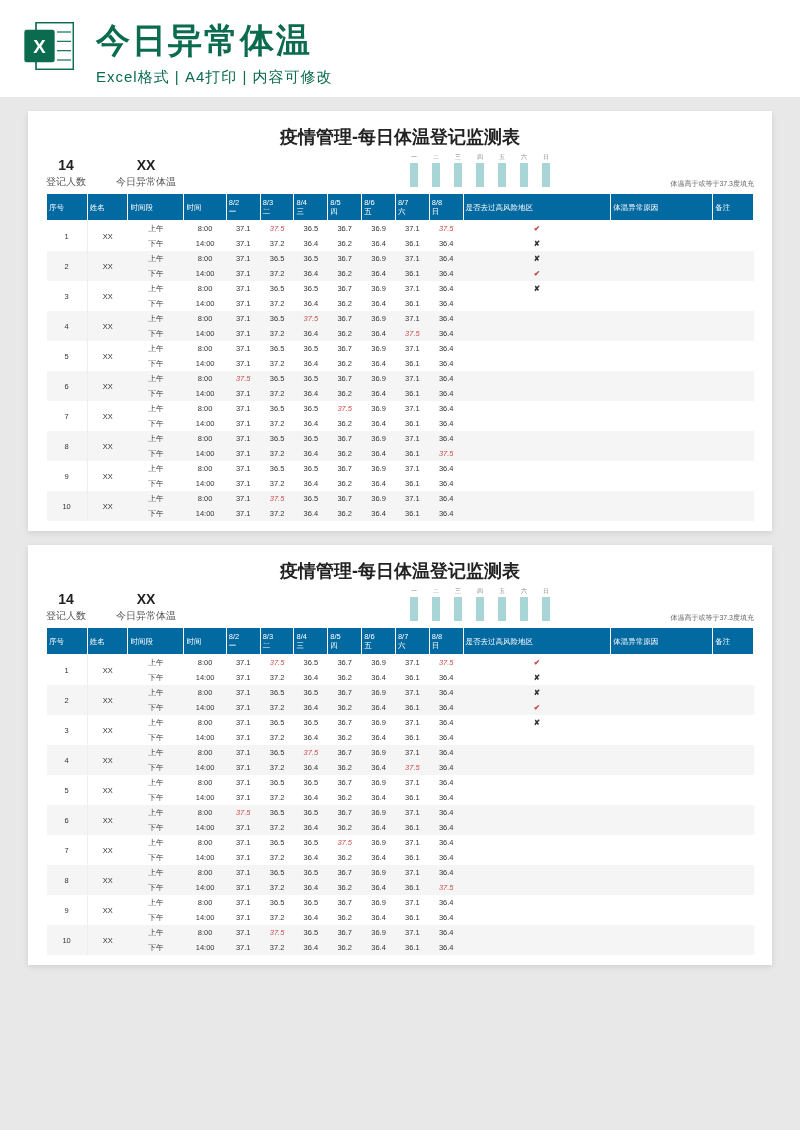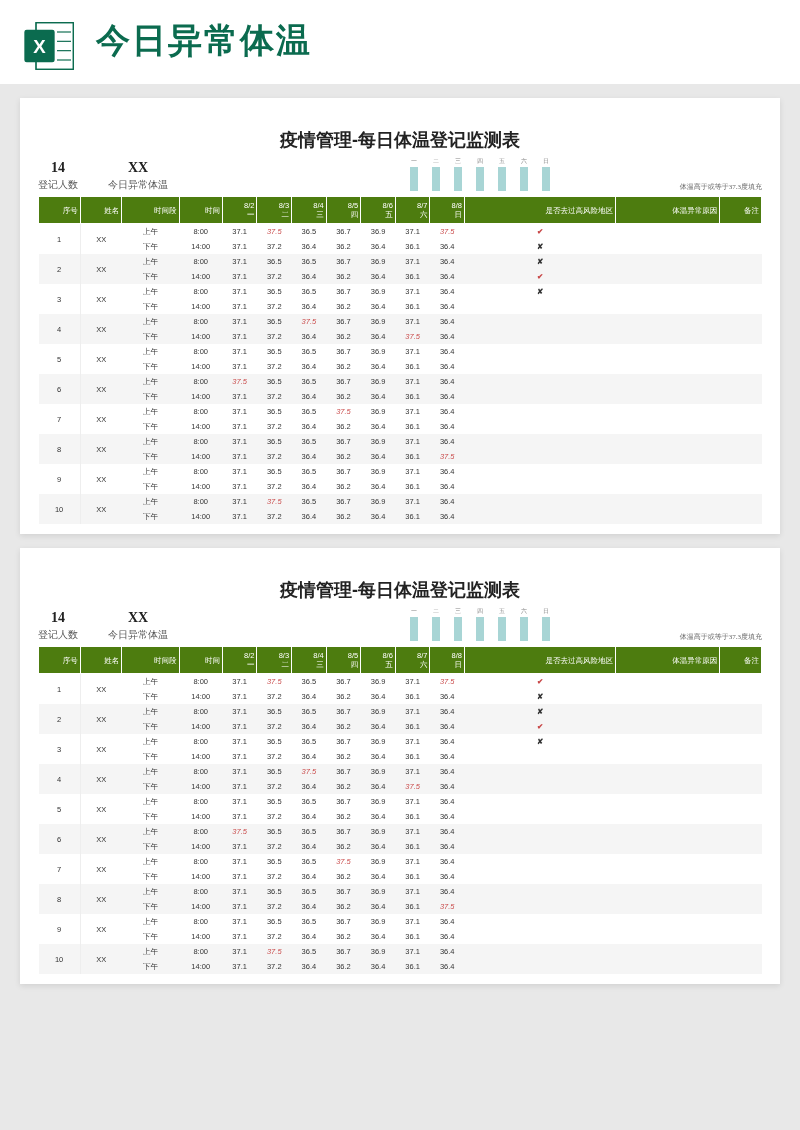--- a/index.html
+++ b/index.html
@@ -3,31 +3,31 @@
 <meta charset="utf-8">
 <style>
 * { box-sizing: border-box; margin: 0; padding: 0; }
 body { width: 800px; height: 1130px; background: #e8e8e8; font-family: "Microsoft YaHei", sans-serif; overflow: hidden; }
 .banner { background: #fff; padding: 18px 22px 10px; display: flex; align-items: flex-start; gap: 18px; }
 .excel-icon { width: 56px; height: 56px; position: relative; }
 .excel-icon svg { width: 100%; height: 100%; }
 .banner-text { flex: 1; }
 .banner-title { font-size: 34px; font-weight: bold; color: #0b6b4f; letter-spacing: 2px; }
 .banner-sub { font-size: 15px; color: #0b6b4f; margin-top: 4px; letter-spacing: 1px; }
-.page { background: #fff; margin: 14px 20px; padding: 30px 18px 10px; box-shadow: 0 2px 6px rgba(0,0,0,0.1); }
+.page { background: #fff; margin: 14px 28px; padding: 14px 18px 10px; box-shadow: 0 2px 6px rgba(0,0,0,0.1); }
 .sheet-title { text-align: center; font-size: 18px; font-weight: bold; color: #222; margin-bottom: 8px; }
-.summary { display: flex; align-items: center; font-size: 8px; color: #333; margin-bottom: 4px; position: relative; font-family: Liberation Serif, serif; }
+.summary { display: flex; align-items: flex-start; font-size: 8px; color: #333; margin-bottom: 4px; position: relative; }
 .sum-block { margin-right: 30px; text-align: center; }
 .sum-val { font-size: 14px; font-weight: bold; color: #222; margin-bottom: 2px; }
 .sum-lbl { font-size: 10px; color: #555; }
 .mini-chart { display: flex; gap: 14px; align-items: flex-end; margin: 0 auto; height: 30px; }
 .mini-bar { width: 8px; background: #a8d5d5; }
 .threshold-note { position: absolute; right: 0; bottom: 0; font-size: 7px; color: #666; }
 table { width: 100%; border-collapse: collapse; font-size: 7.5px; }
-th { background: #4d7c0f; color: #fff; padding: 4px 2px; font-weight: normal; text-align: right; border: 1px solid #fff; line-height: 1.2; }
+th { background: #0369a1; color: #fff; padding: 4px 2px; font-weight: normal; text-align: left; border: 1px solid #fff; line-height: 1.2; }
 td { text-align: center; padding: 2.5px 1px; color: #333; }
 tbody tr:nth-child(4n+1), tbody tr:nth-child(4n+2) { background: #fff; }
 tbody tr:nth-child(4n+3), tbody tr:nth-child(4n+4) { background: #f5f5f5; }
 .hot { color: #c94a4a; font-style: italic; }
 .check { color: #c94a4a; font-weight: bold; }
 .cross { color: #333; font-weight: bold; }
 .seq { border-right: 1px solid #eee; }
 </style>
 </head>
 <body>
@@ -40,20 +40,21 @@
         <rect x="2" y="10" width="26" height="28" rx="2" fill="#0b6b4f"></rect>
         <text x="15" y="30" font-size="16" fill="#fff" text-anchor="middle" font-weight="bold">X</text>
         <line x1="30" y1="12" x2="42" y2="12" stroke="#0b6b4f"></line>
         <line x1="30" y1="20" x2="42" y2="20" stroke="#0b6b4f"></line>
         <line x1="30" y1="28" x2="42" y2="28" stroke="#0b6b4f"></line>
         <line x1="30" y1="36" x2="42" y2="36" stroke="#0b6b4f"></line>
       </svg>
   </div>
   <div class="banner-text">
     <div class="banner-title">今日异常体温</div>
+    <div class="banner-sub">Excel格式 | A4打印 | 内容可修改</div>
   </div>
 </div>
 
 <div id="pages">
     <div class="page">
     <div class="sheet-title">疫情管理-每日体温登记监测表</div>
     <div class="summary">
       <div class="sum-block">
           <div class="sum-val">14</div>
           <div class="sum-lbl">登记人数</div>

